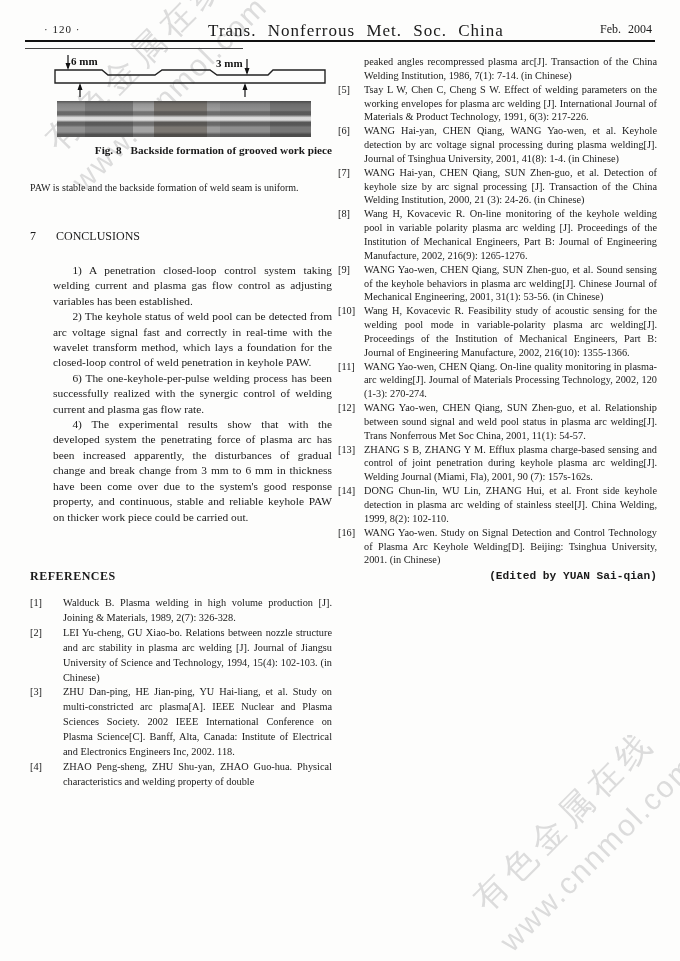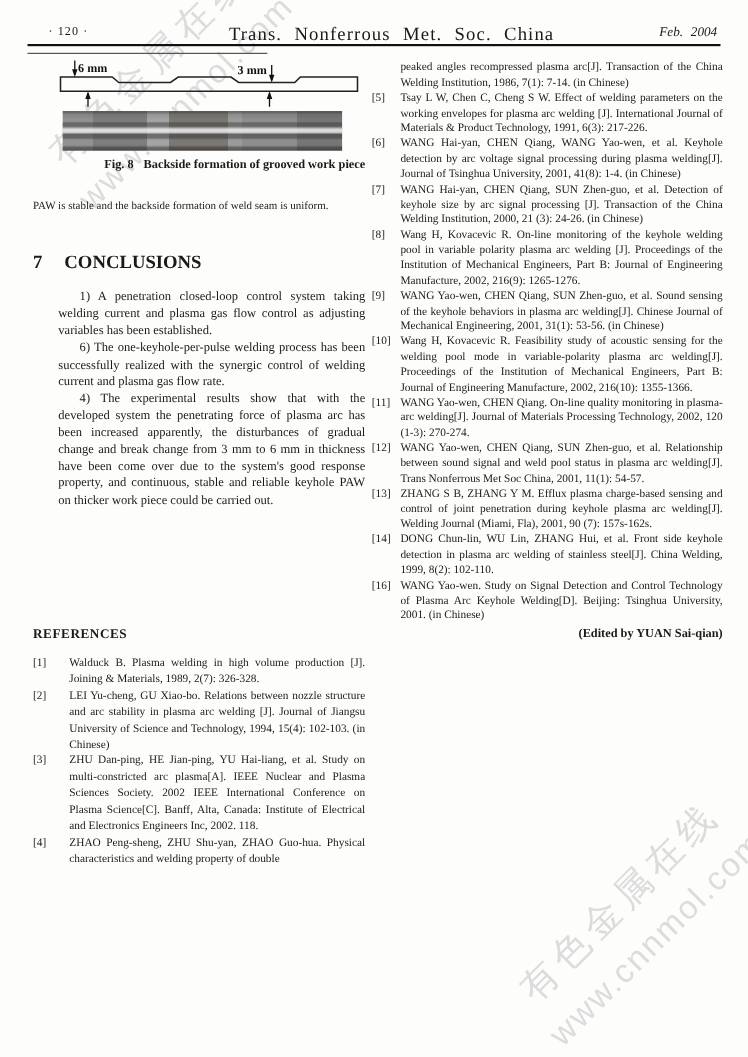--- a/index.html
+++ b/index.html
@@ -16,56 +16,56 @@
     font-family:"Liberation Sans", sans-serif; z-index:0;
   }
   .wm .wm-cn { font-size:34px; letter-spacing:6px; line-height:50px; }
   .wm .wm-en { font-size:30px; letter-spacing:2px; line-height:46px; }
   .wm1 { left:-18px; top:28px; }
   .wm2 { left:410px; top:788px; }
   
   .hdr-pageno { position:absolute; left:44px; top:23px; font-size:11px; letter-spacing:1px; }
   .hdr-title  { position:absolute; left:0; right:0; top:21px; text-align:center;
                 font-size:17px; letter-spacing:1px; word-spacing:6px;padding-left:32px; }
-  .hdr-date   { position:absolute; right:28px; top:22px; font-size:12px; word-spacing:4px;font-style:italic; }
+  .hdr-date   { position:absolute; right:28px; top:22px; font-size:12px; word-spacing:4px; }
   .rule-main  { position:absolute; left:25px; top:40px; width:630px; height:2px; background:#111; }
   .rule-part  { position:absolute; left:25px; top:48px; width:218px; height:1px; background:#444; }
   
   .fig-svg { position:absolute; left:30px; top:52px; z-index:1; }
   .fig-photo {
     position:absolute; left:57px; top:101px; width:254px; height:36px; z-index:1;
     background:
       linear-gradient(180deg, rgba(35,35,35,.55) 0px, rgba(35,35,35,.12) 3px, rgba(0,0,0,0) 8px),
       linear-gradient(180deg, rgba(0,0,0,0) 0 26%, rgba(55,55,55,.45) 30% 38%, rgba(235,235,235,.85) 46% 53%, rgba(55,55,55,.5) 59% 67%, rgba(0,0,0,0) 73% 86%, rgba(25,25,25,.45) 93% 100%),
       linear-gradient(90deg, #919191 0 11%, #7d7d7d 11% 30%, #a4a4a4 30% 38%, #7b7772 38% 59%, #9b9b9b 59% 64%, #8e8e8e 64% 84%, #767676 84% 100%);
   }
   .fig-caption {
     position:absolute; left:30px; top:144px; width:302px; text-align:right;
     font-size:11.2px; font-weight:bold; z-index:1;
   }
   .fig-caption .tag { margin-right:9px; }
   
   .col-left { position:absolute; left:30px; width:302px; z-index:1; }
   .intro { top:180px; font-size:10px; line-height:15.6px; text-align:justify; }
-  .sec-heading { top:229px; font-size:17px; font-weight:bold; }
+  .sec-heading { top:229px; font-size:12px; font-weight:normal; }
   .sec-heading .num { margin-right:20px; }
   .body-paras { top:263px; font-size:11.4px; line-height:15.4px; text-align:justify; }
   .body-paras p { text-indent:1.7em;margin-left:23px; }
   .refs-heading { top:569px; width:302px; text-align:left; font-size:12px; font-weight:bold; letter-spacing:0.5px; }
   .refs-left { top:596px; }
   
   .ref { display:flex; font-size:10.3px; line-height:14.9px; text-align:justify; }
   .ref .ref-num { flex:0 0 33px; }
   .ref .ref-text { flex:1; }
   
   .col-right { position:absolute; left:338px; top:55px; width:319px; z-index:1; }
   .col-right .ref { line-height:13.85px; }
   .col-right .ref .ref-num { flex:0 0 26px; }
   .ref4-cont { margin-left:26px; font-size:10.3px; line-height:13.85px; text-align:justify; }
-  .edited { margin-top:3px; text-align:right; font-size:11.2px; font-weight:bold; }
+  .edited { margin-top:3px; text-align:right; font-size:11.2px; font-weight:bold;font-family:Liberation Mono, monospace; }
 </style>
 </head>
 <body>
 
 <div class="page">
 
   <div class="wm wm1">
     <div class="wm-cn">有色金属在线</div>
     <div class="wm-en">www.cnnmol.com</div>
   </div>
@@ -107,20 +107,21 @@
   </div>
 
   <div class="col-left intro">PAW is stable and the backside formation of weld seam is uniform.</div>
 
   <div class="col-left sec-heading">
     <span class="num">7</span><span>CONCLUSIONS</span>
   </div>
 
   <div class="col-left body-paras">
     <p>1) A penetration closed-loop control system taking welding current and plasma gas flow control as adjusting variables has been established.</p>
+    <p>2) The keyhole status of weld pool can be detected from arc voltage signal fast and correctly in real-time with the wavelet transform method, which lays a foundation for the closed-loop control of weld penetration in keyhole PAW.</p>
     <p>6) The one-keyhole-per-pulse welding process has been successfully realized with the synergic control of welding current and plasma gas flow rate.</p>
     <p>4) The experimental results show that with the developed system the penetrating force of plasma arc has been increased apparently, the disturbances of gradual change and break change from 3 mm to 6 mm in thickness have been come over due to the system's good response property, and continuous, stable and reliable keyhole PAW on thicker work piece could be carried out.</p>
   </div>
 
   <div class="col-left refs-heading">REFERENCES</div>
 
   <div class="col-left refs-left">
     <div class="ref">
       <span class="ref-num">[1]</span>
       <span class="ref-text">Walduck B. Plasma welding in high volume production [J]. Joining &amp; Materials, 1989, 2(7): 326-328.</span>

